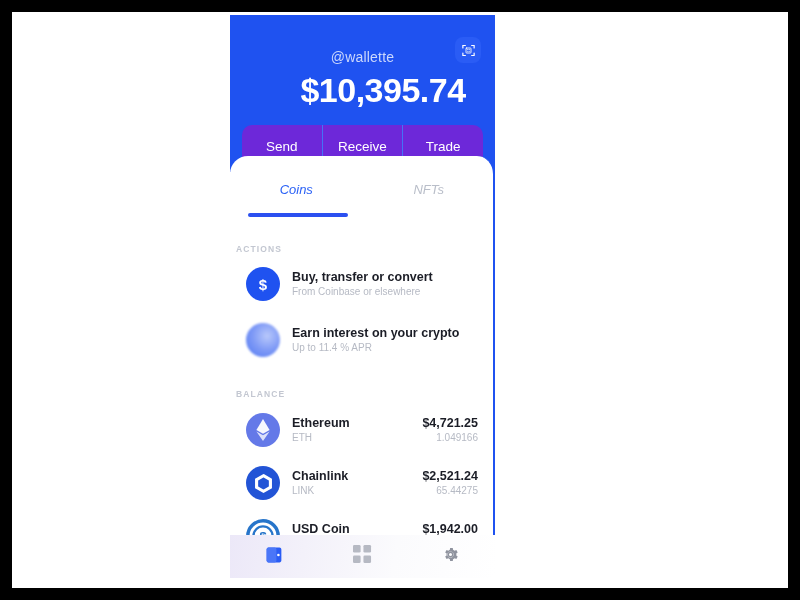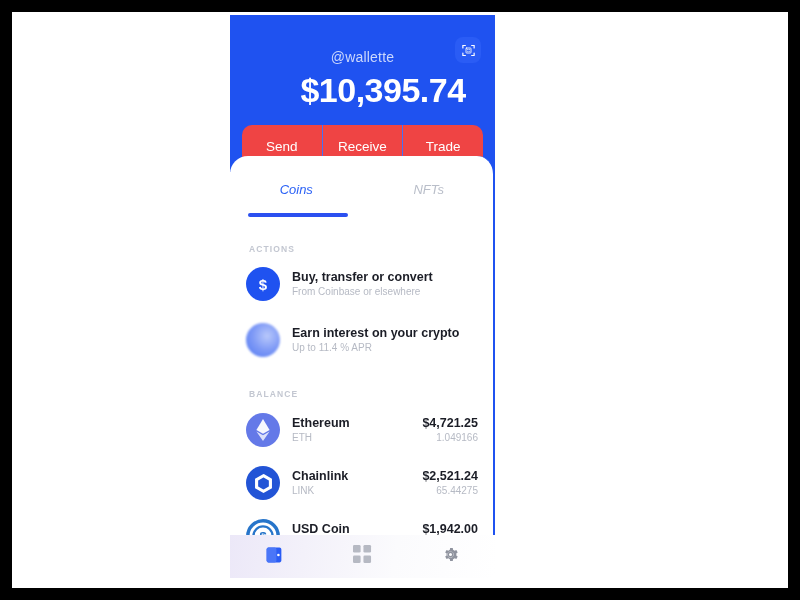--- a/index.html
+++ b/index.html
@@ -86,21 +86,21 @@
     letter-spacing: -.5px;
   }
 
   
   .seg {
     position: absolute;
     left: 12px;
     top: 110px;
     width: 241px;
     height: 43px;
-    background: #ef4444;
+    background: #6d28d9;
     border-radius: 10px;
     display: flex;
     overflow: hidden;
   }
   .seg-item {
     flex: 1;
     display: flex;
     align-items: center;
     justify-content: center;
     color: #ffffff;
@@ -162,21 +162,21 @@
     top: 57px;
     width: 100px;
     height: 3.5px;
     border-radius: 2px;
     background: #2b50f0;
   }
 
   
   .section-label {
     position: absolute;
-    left: 19px;
+    left: 6px;
     font-size: 8.5px;
     letter-spacing: 1.1px;
     color: #c3c7d1;
     font-weight: bold;
   }
   .lbl-actions { top: 88px; }
   .lbl-balance { top: 233px; }
 
   
   .row {

